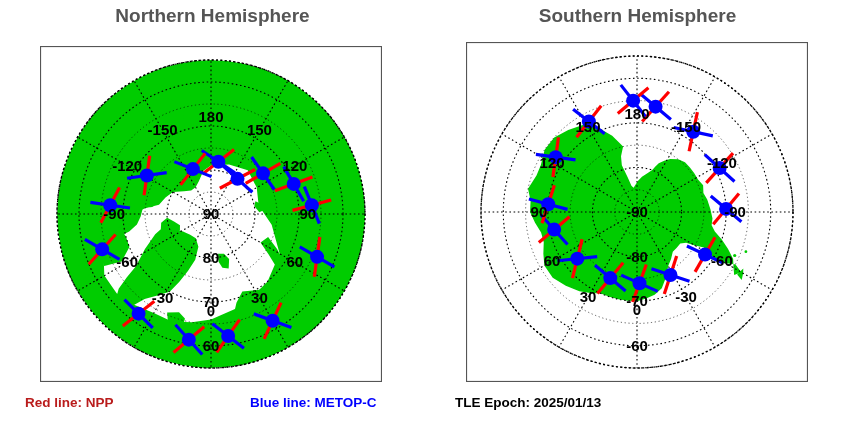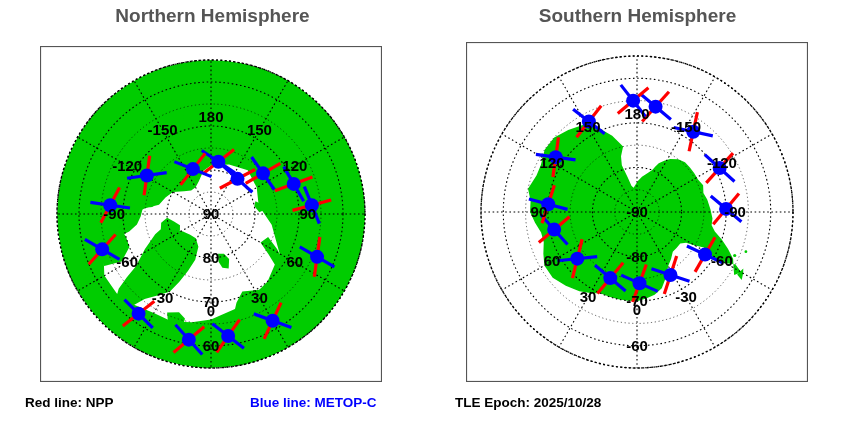--- a/index.html
+++ b/index.html
@@ -48,21 +48,21 @@
     width: 850px;
     height: 30px;
   }
   .legend-item {
     position: absolute;
     font-size: 13.5px;
     font-weight: bold;
     font-family: "Liberation Sans", sans-serif;
     white-space: nowrap;
   }
-  #legend-red  { left: 25px;  top: 0px; color: #000000; }
+  #legend-red  { left: 25px;  top: 0px; color: #b91c1c; }
   #legend-blue { left: 250px; top: 0px; color: #0000ff; }
   #legend-tle  { left: 455px; top: 0px; color: #000000; }
 </style>
 </head>
 <body>
 
 <div class="panel" id="panel-north">
   <div class="panel-title">Northern Hemisphere</div>
   <svg class="plot-svg" id="svg-north" width="342" height="336" viewBox="0 0 342 336">
       <defs>
@@ -283,14 +283,14 @@
       <text x="269.0571428571428" y="175" text-anchor="middle" font-family="&quot;Liberation Sans&quot;, sans-serif" font-size="15" font-weight="bold" fill="#000000">-90</text>
       <text x="255.9199767368055" y="224.02857142857144" text-anchor="middle" font-family="&quot;Liberation Sans&quot;, sans-serif" font-size="15" font-weight="bold" fill="#000000">-60</text>
       <text x="220.0285714285714" y="259.91997673680555" text-anchor="middle" font-family="&quot;Liberation Sans&quot;, sans-serif" font-size="15" font-weight="bold" fill="#000000">-30</text>
       <rect x="0.5" y="0.5" width="341" height="339" fill="none" stroke="#555555" stroke-width="1.2"></rect>
     </svg>
 </div>
 
 <div class="legend-row">
   <div class="legend-item" id="legend-red">Red line: NPP</div>
   <div class="legend-item" id="legend-blue">Blue line: METOP-C</div>
-  <div class="legend-item" id="legend-tle">TLE Epoch: 2025/10/28</div>
+  <div class="legend-item" id="legend-tle">TLE Epoch: 2025/01/13</div>
 </div>
 
 </body></html>

